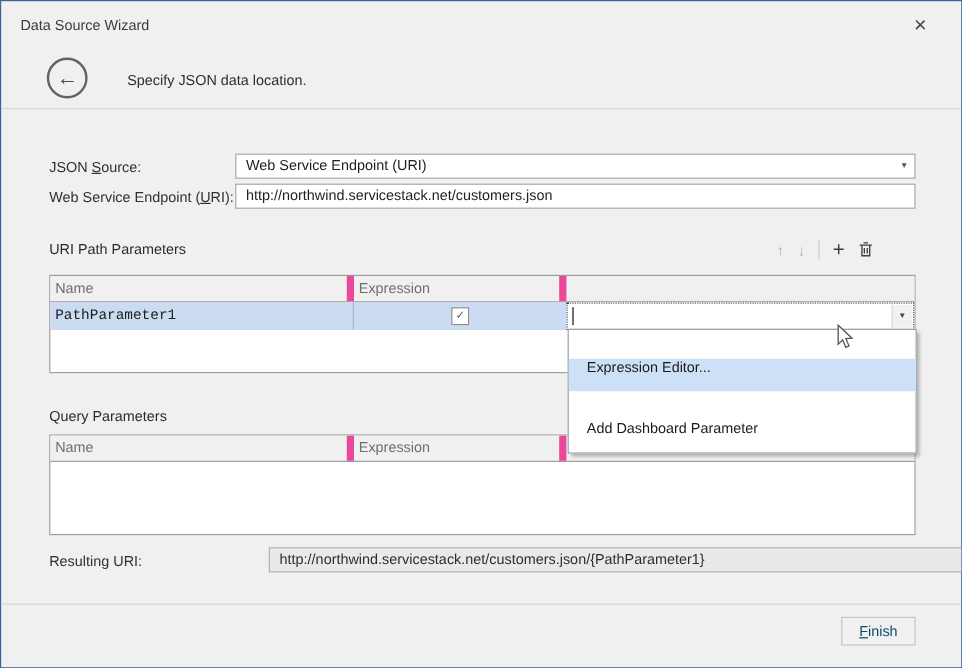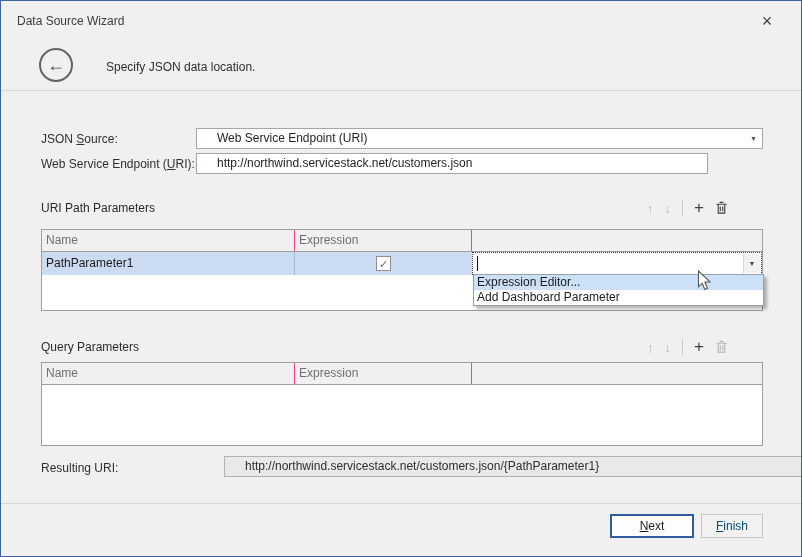--- a/index.html
+++ b/index.html
@@ -17,57 +17,57 @@
   .back-btn{position:absolute;left:38px;top:47px;width:34px;height:34px;
     border:2px solid #636363;border-radius:50%;display:flex;align-items:center;
     justify-content:center;font-size:18px;color:#4a4a4a;background:transparent;}
   .subtitle{position:absolute;left:105px;top:59px;color:#2e2e2e;}
   .hdr-divider{position:absolute;left:0;top:89px;width:800px;height:1px;background:#d8d8d8;}
 
   .lbl{position:absolute;color:#303030;}
   .mn{text-decoration:underline;}
   .combo,.textfield{
     position:absolute;background:#fff;border:1px solid #a3a7ad;height:21px;
-    line-height:19px;padding:0 20px;color:#1f1f1f;white-space:nowrap;overflow:hidden;}
+    line-height:19px;padding:0 8px;color:#1f1f1f;white-space:nowrap;overflow:hidden;}
   .combo .arr{position:absolute;right:5px;top:0;height:19px;display:flex;
     align-items:center;font-size:7px;color:#555;}
   .readonly{background:#e9e9e9;color:#2e2e2e;border:1px solid #b2b2b2;}
 
   .section-title{position:absolute;font-weight:normal;color:#2b2b2b;}
   .toolbar{position:absolute;display:flex;align-items:center;gap:11px;height:18px;}
   .tb-icon{display:flex;align-items:center;justify-content:center;line-height:1;}
   .tb-arrow{font-size:13px;}
   .tb-plus{font-size:17px;font-weight:400;margin-top:-2px;}
   .tb-sep{width:1px;height:16px;background:#c9c9c9;}
   .ena{color:#3c3d45;}
   .dis{color:#b5b5b5;}
 
   .ptable{position:absolute;background:#fff;border:1px solid #9e9e9e;}
   .thead{display:flex;height:22px;background:#f0f0f0;border-bottom:1px solid #9e9e9e;color:#6f6f6f;}
-  .th{padding:0 4px;line-height:21px;border-right:1px solid #ec4899;white-space:nowrap;overflow:hidden;}
+  .th{padding:0 4px;line-height:21px;border-right:6px solid #ec4899;white-space:nowrap;overflow:hidden;}
   .th:last-child{border-right:none;margin-top:32px;}
   .c-name{width:253px;}
   .c-expr{width:177px;}
   .c-val{flex:1;}
-  .trow{display:flex;height:23px;background:#cbdbf2;}
+  .trow{display:flex;height:23px;background:#cbdbf2;font-family:Liberation Mono, monospace;}
   .td{padding:0 4px;line-height:22px;color:#1b1b1b;white-space:nowrap;overflow:hidden;}
   .td.c-name{border-right:1px solid #a9b6cb;}
   .td.c-expr{display:flex;align-items:center;justify-content:center;padding:0;}
   .td.c-val{position:relative;padding:0;}
   .checkbox{width:15px;height:15px;background:#fff;border:1px solid #8f8f8f;
     display:flex;align-items:center;justify-content:center;font-size:11px;color:#5f5f5f;}
   .cell-editor{position:absolute;inset:0;background:#fff;border:1px dotted #3a3a3a;}
   .caret{position:absolute;left:4px;top:3px;width:1px;height:15px;background:#111;}
   .drop-btn{position:absolute;right:1px;top:1px;bottom:1px;width:17px;background:#f1f1f1;
     border-left:1px solid #d6d6d6;display:flex;align-items:center;justify-content:center;
     font-size:7px;color:#444;}
 
   .dropdown{position:absolute;left:472px;top:273px;width:291px;background:#fff;
     border:1px solid #98a0a8;box-shadow:3px 3px 3px rgba(0,0,0,.28);z-index:20;}
-  .dd-item{height:15px;line-height:15px;padding:0 3px;color:#1b1b1b;white-space:nowrap;}
+  .dd-item{height:27px;line-height:15px;padding:0 15px;color:#1b1b1b;white-space:nowrap;margin-top:24px;}
   .dd-item.hl{background:#cde1f6;}
 
   .cursor{position:absolute;left:696px;top:269px;z-index:30;}
 
   .ftr-divider{position:absolute;left:0;top:502px;width:800px;height:1px;background:#d8d8d8;}
   .btn{position:absolute;height:24px;display:flex;align-items:center;justify-content:center;
     font-size:12px;}
   .btn-next{left:609px;top:513px;width:84px;background:#fdfdfd;border:2px solid #2f5d9d;color:#1c1c1c;}
   .btn-finish{left:700px;top:513px;width:62px;background:#f1f1f1;border:1px solid #c5c5c5;color:#0c4a6e;}
 </style>
@@ -85,21 +85,21 @@
   <div class="subtitle">Specify JSON data location.</div>
   <div class="hdr-divider"></div>
 
   <div class="lbl" style="left:40px;top:131px;"><span>JSON </span><span class="mn">S</span><span>ource:</span></div>
   <div class="combo" style="left:195px;top:127px;width:567px;">
     <span>Web Service Endpoint (URI)</span>
     <span class="arr">▼</span>
   </div>
 
   <div class="lbl" style="left:40px;top:156px;"><span>Web Service Endpoint (</span><span class="mn">U</span><span>RI):</span></div>
-  <div class="textfield" style="left:195px;top:152px;width:512px;">
+  <div class="textfield" style="left:195px;top:152px;width:567px;">
     <span>http://northwind.servicestack.net/customers.json</span>
   </div>
 
   <div class="section-title" style="left:40px;top:200px;">URI Path Parameters</div>
   <div class="toolbar" style="left:646px;top:198px;">
     <span class="tb-icon tb-arrow dis">↑</span>
     <span class="tb-icon tb-arrow dis">↓</span>
     <span class="tb-sep"></span>
     <span class="tb-icon tb-plus ena">+</span>
     <span class="tb-icon ena">
@@ -164,20 +164,17 @@
       <div class="th c-val">Value</div>
     </div>
   </div>
 
   <div class="lbl" style="left:40px;top:460px;">Resulting URI:</div>
   <div class="textfield readonly" style="left:195px;top:455px;width:662px;margin-left:28px;">
     <span>http://northwind.servicestack.net/customers.json/{PathParameter1}</span>
   </div>
 
   <div class="ftr-divider"></div>
-  <div class="btn btn-next">
-      <span><span class="mn">N</span><span>ext</span></span>
-    </div>
   <div class="btn btn-finish">
       <span><span class="mn">F</span><span>inish</span></span>
     </div>
 
 </div>
 
 </body></html>

